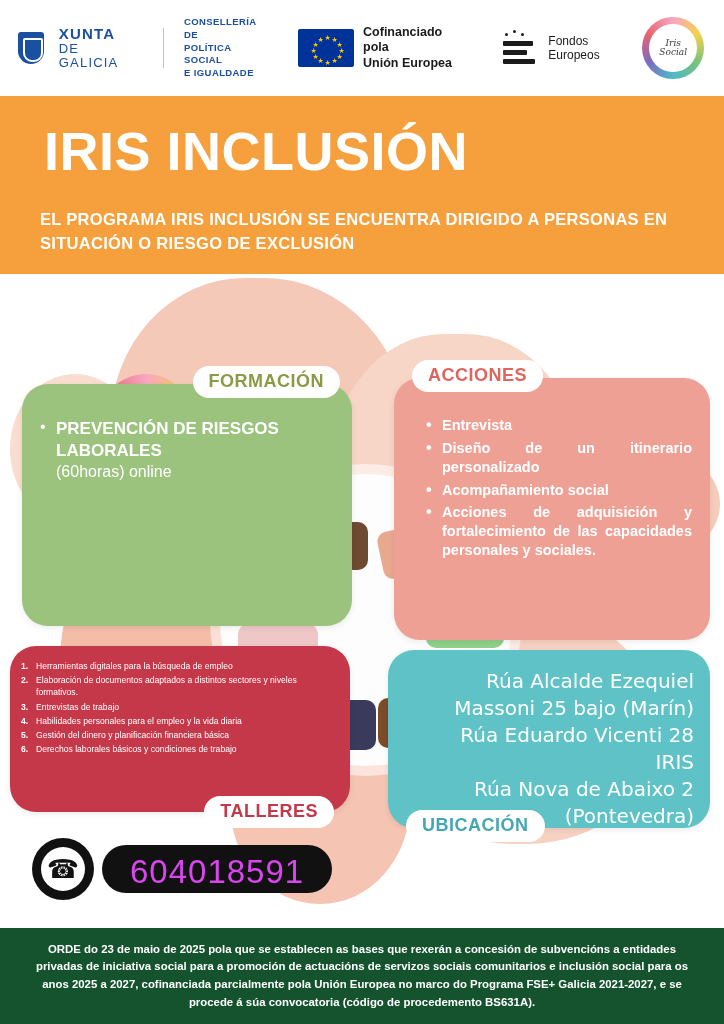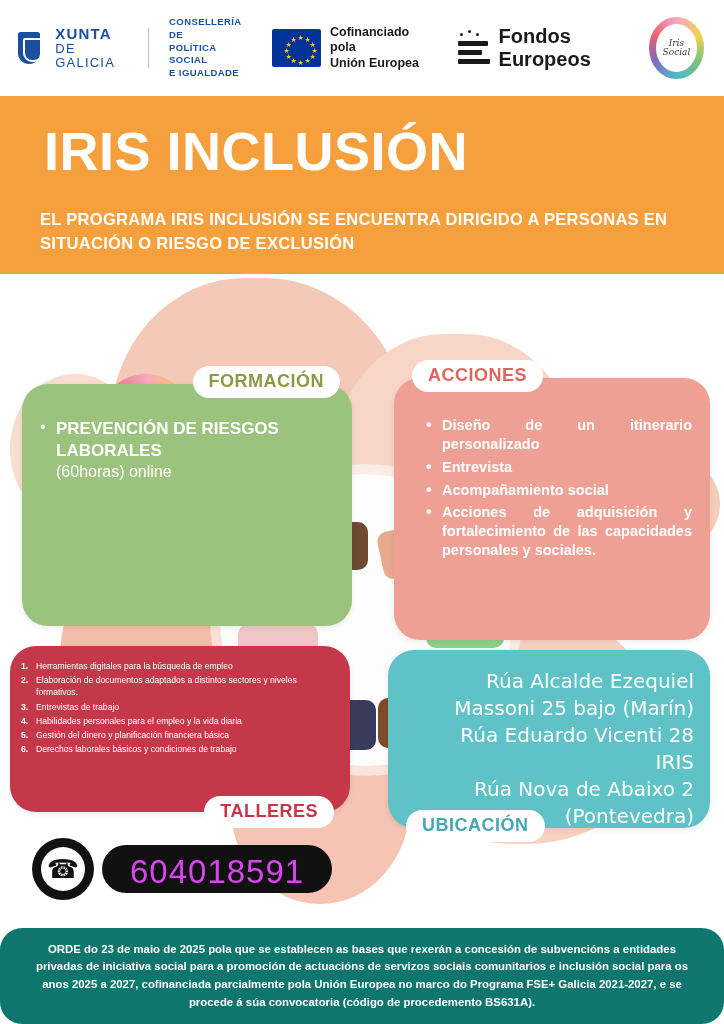--- a/index.html
+++ b/index.html
@@ -37,21 +37,21 @@
   .eu-flag {
     width: 56px; height: 38px; background: #003399; position: relative; border-radius: 2px;
   }
   .eu-star { position:absolute; color:#ffcc00; font-size:7px; line-height:7px; }
   .eu-txt { margin-left: 9px; font-size: 12.5px; font-weight: bold; color: #1a1a1a; line-height: 1.25; }
 
   .logo-fse { display: flex; align-items: center; margin-left: 26px; }
   .fse-mark { width: 44px; height: 38px; position: relative; }
   .fse-bar { position: absolute; left: 6px; height: 5px; background: #1b1b1b; border-radius: 1px; }
   .fse-dot { position:absolute; width:3px; height:3px; background:#1b1b1b; border-radius:50%; }
-  .fse-txt { margin-left: 8px; font-size: 20px; color: #1a1a1a; font-weight: bold; }
+  .fse-txt { margin-left: 8px; font-size: 12px; color: #1a1a1a; }
 
   .logo-iris { margin-left: auto; margin-right: 20px; position: relative; width: 62px; height: 62px; }
   .iris-ring {
     position: absolute; inset: 0; border-radius: 50%;
     background: conic-gradient(#f7a7c1, #f6d14b, #79c47a, #4fb9c6, #7d6bc0, #e8646f, #f7a7c1);
   }
   .iris-ring:after{
     content:""; position:absolute; inset:7px; border-radius:50%; background:#fff;
   }
   .iris-label {
@@ -172,24 +172,23 @@
     display:flex; align-items:center; justify-content:center; font-size: 26px; color:#111;
   }
   .phone-pill {
     background: #111; color: #d946ef; border-radius: 26px;
     padding: 8px 28px 2px; font-size: 33px; font-weight: normal; letter-spacing: 1px;
   }
 
   
   .footer {
     position: absolute; left: 0; top: 928px; width: 724px; height: 96px;
-    background: #0f766e; color: #ffffff;
+    background: #14532d; color: #ffffff;
     display: flex; align-items: center; justify-content: center; text-align: center;
     padding: 16px 26px;
-    border-radius: 22px;
   }
   .footer p { font-size: 11.4px; line-height: 1.55; font-weight: bold; }
 
   ul { list-style: none; }
   .bullet-list li { position: relative; }
   .bullet-list li:before {
     content: "\2022"; position: absolute; left: -16px; top: -1px; font-size: 16px;
   }
   .num-list { counter-reset: t; }
   .num-list li { position: relative; }
@@ -291,22 +290,22 @@
     <li>
       <div class="f-strong">PREVENCIÓN DE RIESGOS LABORALES</div>
       <div class="f-norm">(60horas) online</div>
     </li>
   </ul>
 </div>
 
 <div class="card card-acciones">
   <div class="card-tag tag-acciones">ACCIONES</div>
   <ul class="acciones-list bullet-list">
+    <li>Entrevista</li>
     <li>Diseño de un itinerario personalizado</li>
-    <li>Entrevista</li>
     <li>Acompañamiento social</li>
     <li>Acciones de adquisición y fortalecimiento de las capacidades personales y sociales.</li>
   </ul>
 </div>
 
 <div class="card card-talleres">
   <ul class="talleres-list num-list">
     <li>Herramientas digitales para la búsqueda de empleo</li>
     <li>Elaboración de documentos adaptados a distintos sectores y niveles formativos.</li>
     <li>Entrevistas de trabajo</li>

